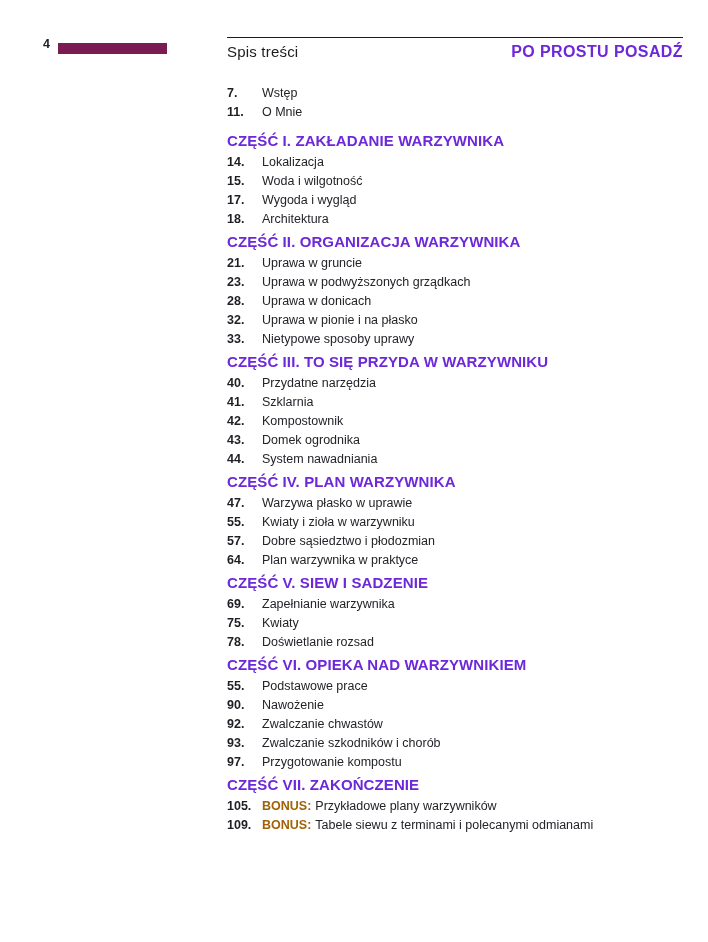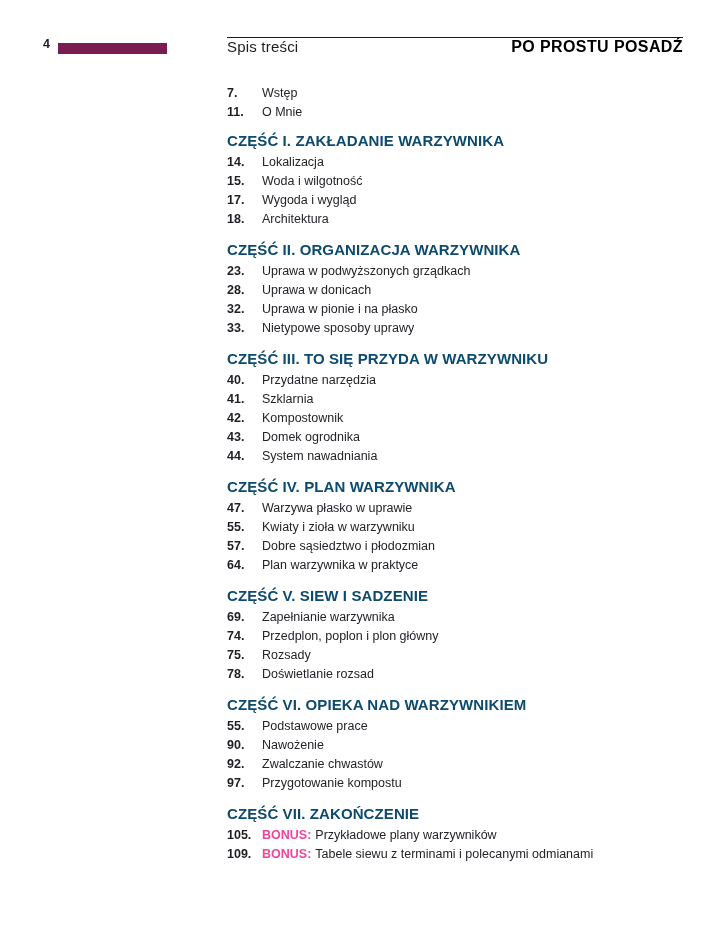--- a/index.html
+++ b/index.html
@@ -36,34 +36,35 @@
     background: #7a1b51;
   }
 
   
   .page-header {
     position: absolute;
     left: 227px;
     top: 37px;
     width: 456px;
     border-top: 1.5px solid #1b1b1b;
+    padding-top: 5px;
     display: flex;
     justify-content: space-between;
     align-items: flex-start;
   }
   .running-title {
     font-size: 15px;
     font-weight: 400;
     color: #1c1c20;
     letter-spacing: 0.2px;
   }
   .book-title {
     font-size: 16px;
     font-weight: 600;
-    color: #000000;
+    color: #6d28d9;
     letter-spacing: 0.4px;
   }
 
   
   .toc {
     position: absolute;
     left: 227px;
     top: 83px;
     width: 456px;
   }
@@ -76,38 +77,38 @@
     white-space: nowrap;
   }
   .toc-row .num {
     width: 35px;
     flex-shrink: 0;
     font-weight: 700;
     color: #1e1e24;
   }
   .toc-row .prefix {
     font-weight: 700;
-    color: #ec4899;
+    color: #a16207;
   }
   .toc-row .prefix:not(:empty) {
     margin-right: 4px;
   }
   .toc-section {
-    margin-top: 12px;
+    margin-top: 4px;
   }
   .toc-section.first {
     margin-top: 10px;
   }
   .toc-section h2 {
     margin: 0 0 1px 0;
     font-size: 15px;
     line-height: 20px;
     font-weight: 700;
     letter-spacing: 0.1px;
-    color: #0c4a6e;
+    color: #6d28d9;
   }
 </style>
 </head>
 <body>
 
 <div class="page">
 
   <div class="folio">4</div>
 
   <div class="folio-bar" style="background: rgb(122, 27, 81);"></div>
@@ -141,20 +142,24 @@
           <span class="title">Wygoda i wygląd</span>
         </div>
         <div class="toc-row">
           <span class="num">18.</span>
           <span class="title">Architektura</span>
         </div>
       </div>
       <div class="toc-section">
         <h2>CZĘŚĆ II. ORGANIZACJA WARZYWNIKA</h2>
         <div class="toc-row">
+          <span class="num">21.</span>
+          <span class="title">Uprawa w gruncie</span>
+        </div>
+        <div class="toc-row">
           <span class="num">23.</span>
           <span class="title">Uprawa w podwyższonych grządkach</span>
         </div>
         <div class="toc-row">
           <span class="num">28.</span>
           <span class="title">Uprawa w donicach</span>
         </div>
         <div class="toc-row">
           <span class="num">32.</span>
           <span class="title">Uprawa w pionie i na płasko</span>
@@ -206,45 +211,45 @@
           <span class="title">Plan warzywnika w praktyce</span>
         </div>
       </div>
       <div class="toc-section">
         <h2>CZĘŚĆ V. SIEW I SADZENIE</h2>
         <div class="toc-row">
           <span class="num">69.</span>
           <span class="title">Zapełnianie warzywnika</span>
         </div>
         <div class="toc-row">
-          <span class="num">74.</span>
-          <span class="title">Przedplon, poplon i plon główny</span>
-        </div>
-        <div class="toc-row">
           <span class="num">75.</span>
-          <span class="title">Rozsady</span>
+          <span class="title">Kwiaty</span>
         </div>
         <div class="toc-row">
           <span class="num">78.</span>
           <span class="title">Doświetlanie rozsad</span>
         </div>
       </div>
       <div class="toc-section">
         <h2>CZĘŚĆ VI. OPIEKA NAD WARZYWNIKIEM</h2>
         <div class="toc-row">
           <span class="num">55.</span>
           <span class="title">Podstawowe prace</span>
         </div>
         <div class="toc-row">
           <span class="num">90.</span>
           <span class="title">Nawożenie</span>
         </div>
         <div class="toc-row">
           <span class="num">92.</span>
           <span class="title">Zwalczanie chwastów</span>
+        </div>
+        <div class="toc-row">
+          <span class="num">93.</span>
+          <span class="title">Zwalczanie szkodników i chorób</span>
         </div>
         <div class="toc-row">
           <span class="num">97.</span>
           <span class="title">Przygotowanie kompostu</span>
         </div>
       </div>
       <div class="toc-section">
         <h2>CZĘŚĆ VII. ZAKOŃCZENIE</h2>
         <div class="toc-row">
           <span class="num">105.</span>

